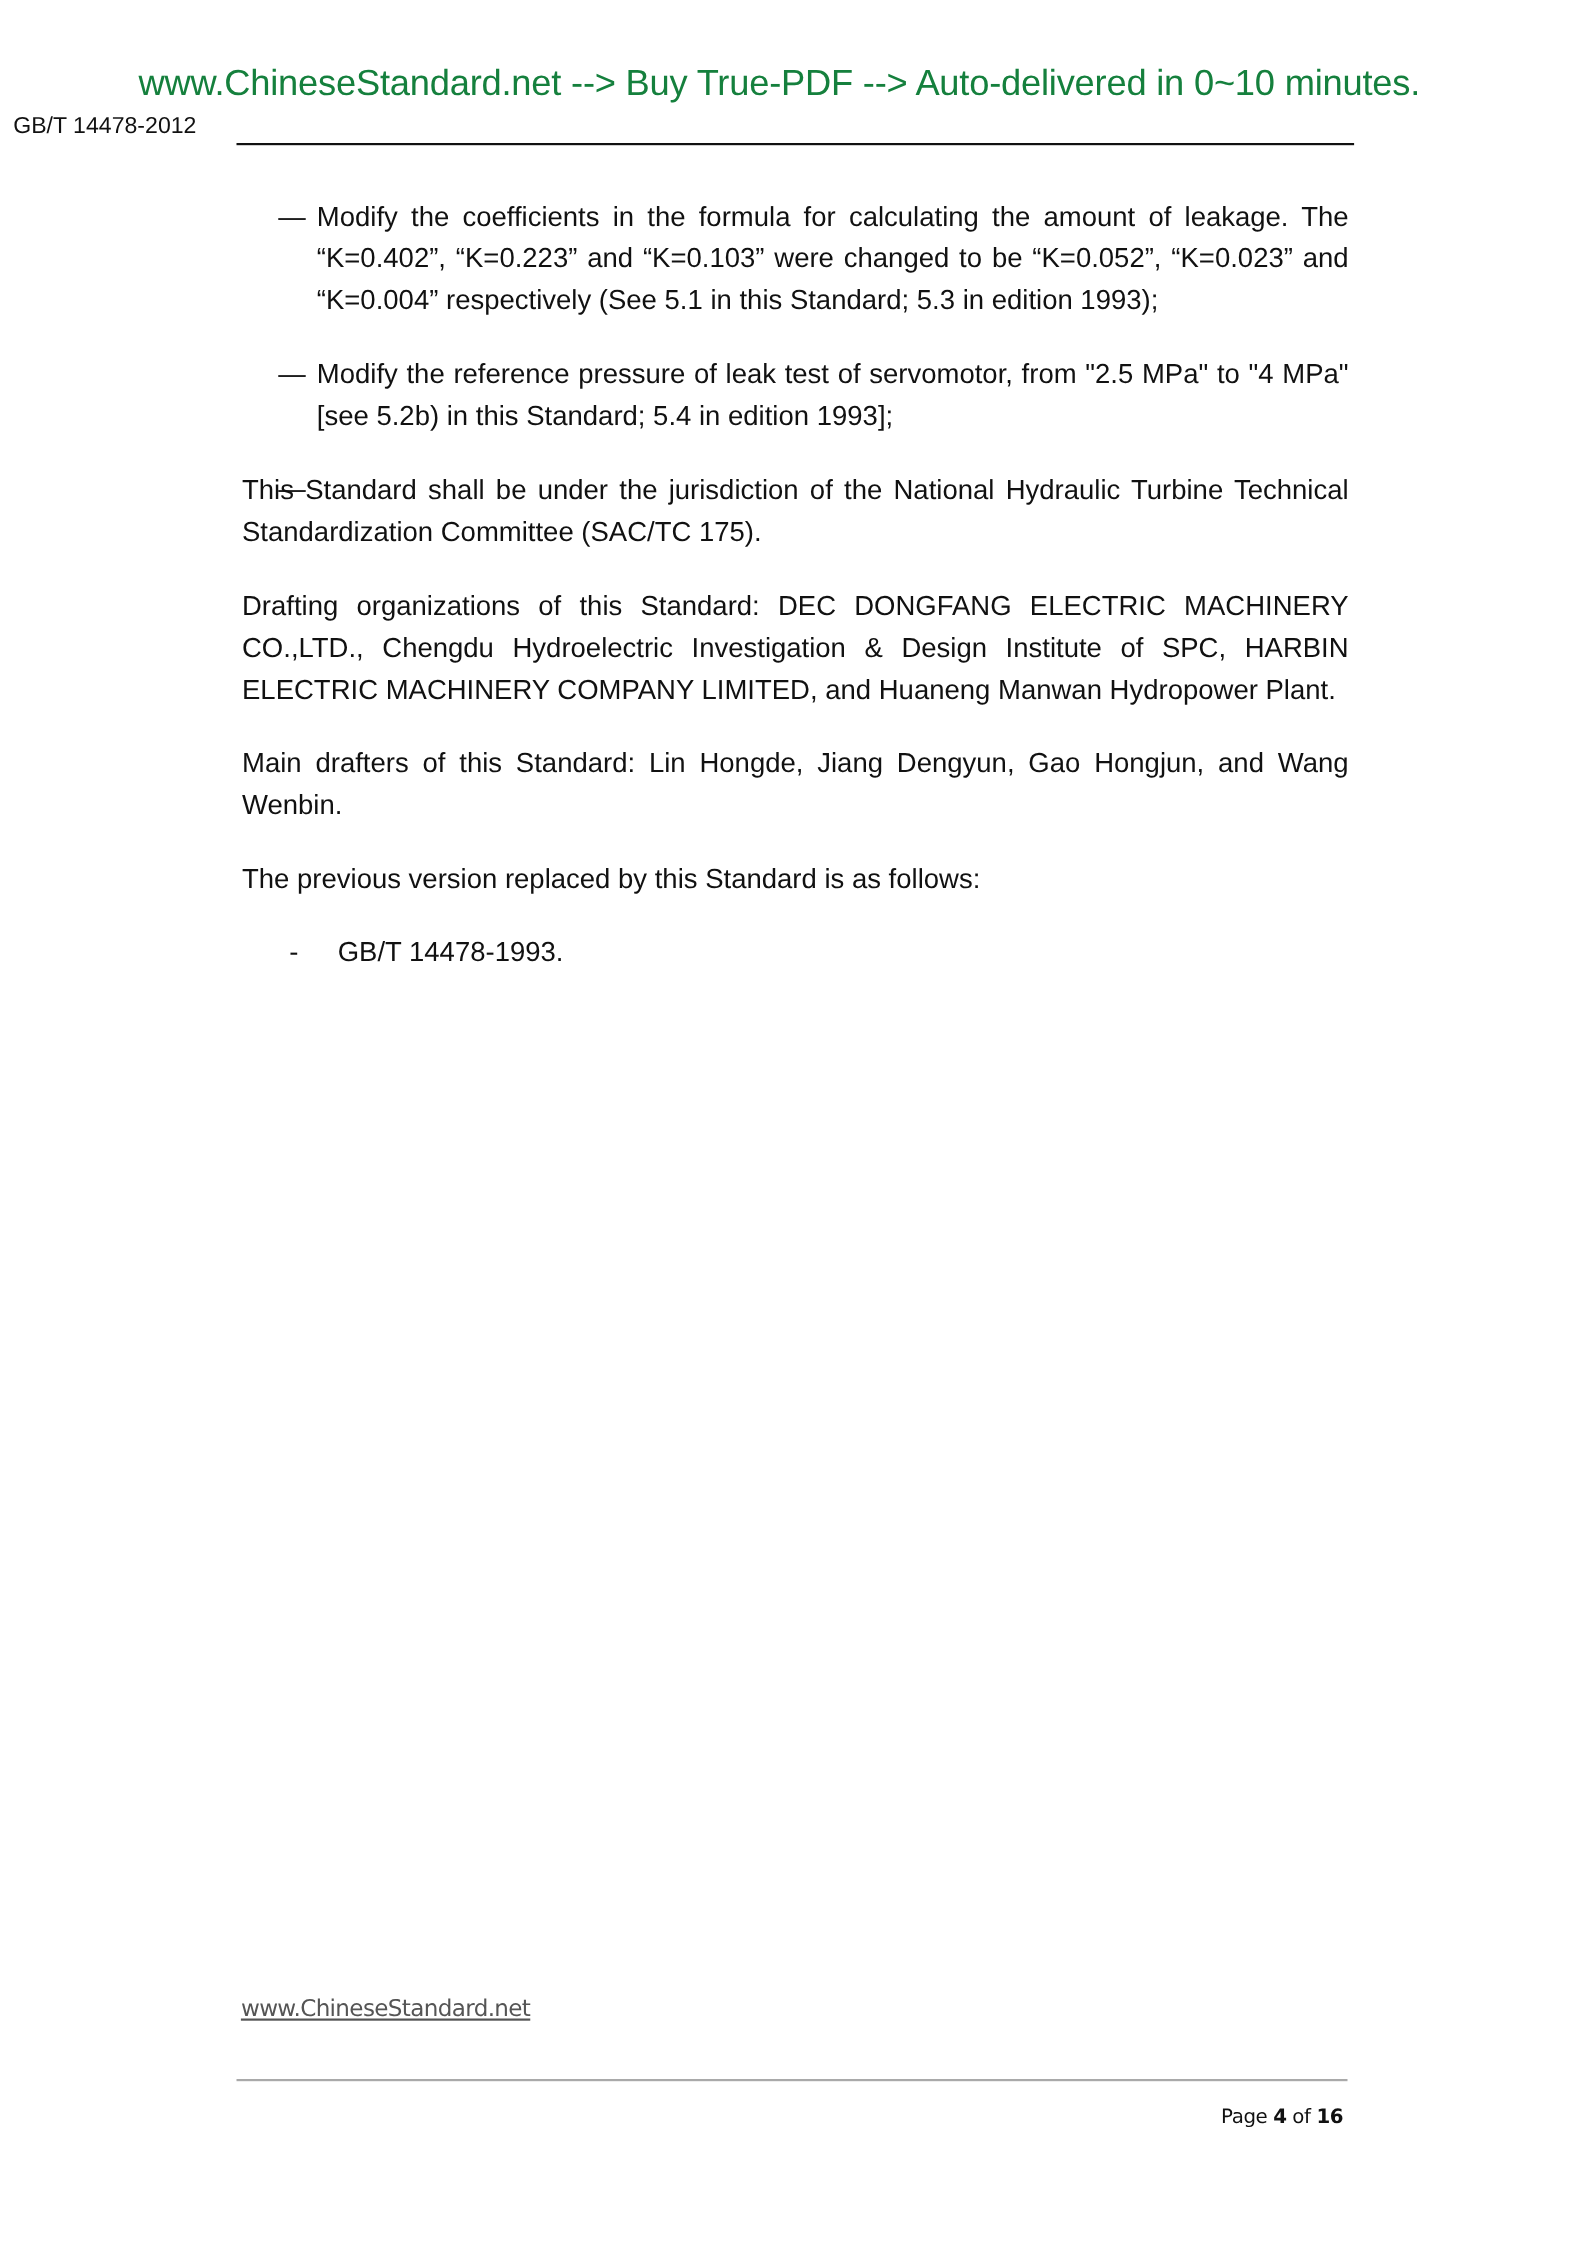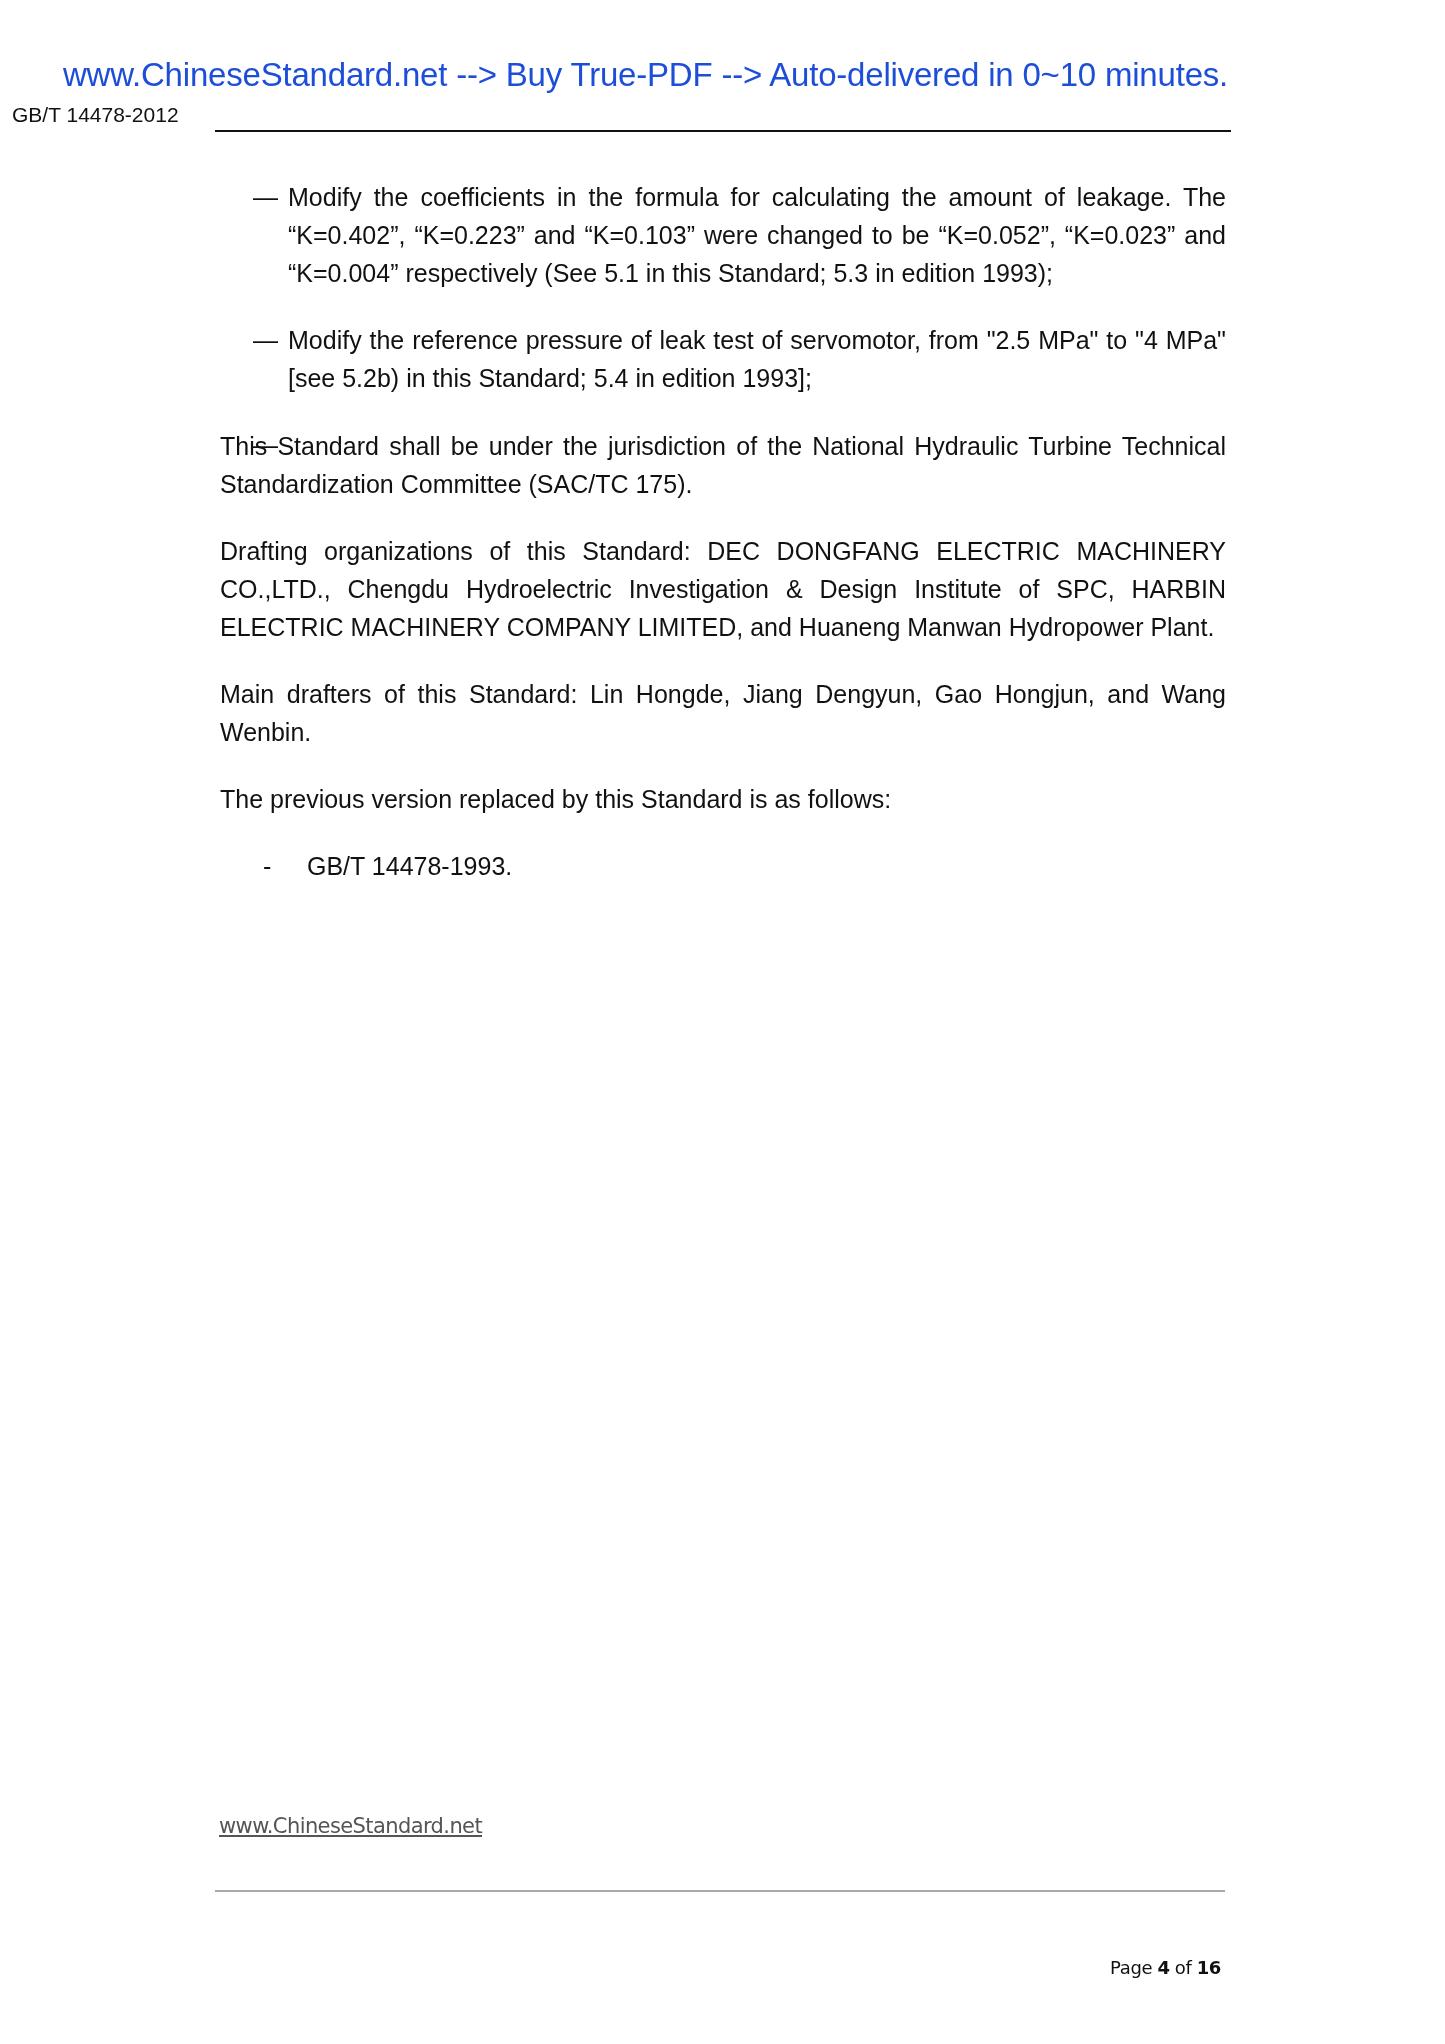--- a/index.html
+++ b/index.html
@@ -13,23 +13,23 @@
       position: relative;
       overflow: hidden;
       font-family: "Liberation Sans", "DejaVu Sans", sans-serif;
       color: #111111;
     }
     .page-header-banner {
       position: absolute;
       left: 0;
       width: 1291px;
       top: 56px;
-      text-align: center;
+      text-align: right;
       font-size: 33px;
-      color: #1d4ed8;
+      color: #15803d;
       letter-spacing: -0.2px;
       white-space: nowrap;
     }
     .doc-code {
       position: absolute;
       left: 12px;
       width: 1445px;
       top: 103px;
       text-align: left;
       font-size: 21px;
@@ -98,21 +98,20 @@
       cursor: pointer;
     }
     .page-indicator {
       position: absolute;
       right: 224px;
       top: 1914px;
       font-family: "DejaVu Sans", "Liberation Sans", sans-serif;
       font-size: 18px;
       color: #111111;
       letter-spacing: -0.4px;
-      margin-top: 43px;
     }
     .page-indicator b {
       font-weight: bold;
     }
   </style>
 </head>
 <body>
 
 <div class="page-header-banner">www.ChineseStandard.net --&gt; Buy True-PDF --&gt; Auto-delivered in 0~10 minutes.</div>
 <div class="doc-code">GB/T 14478-2012</div>

